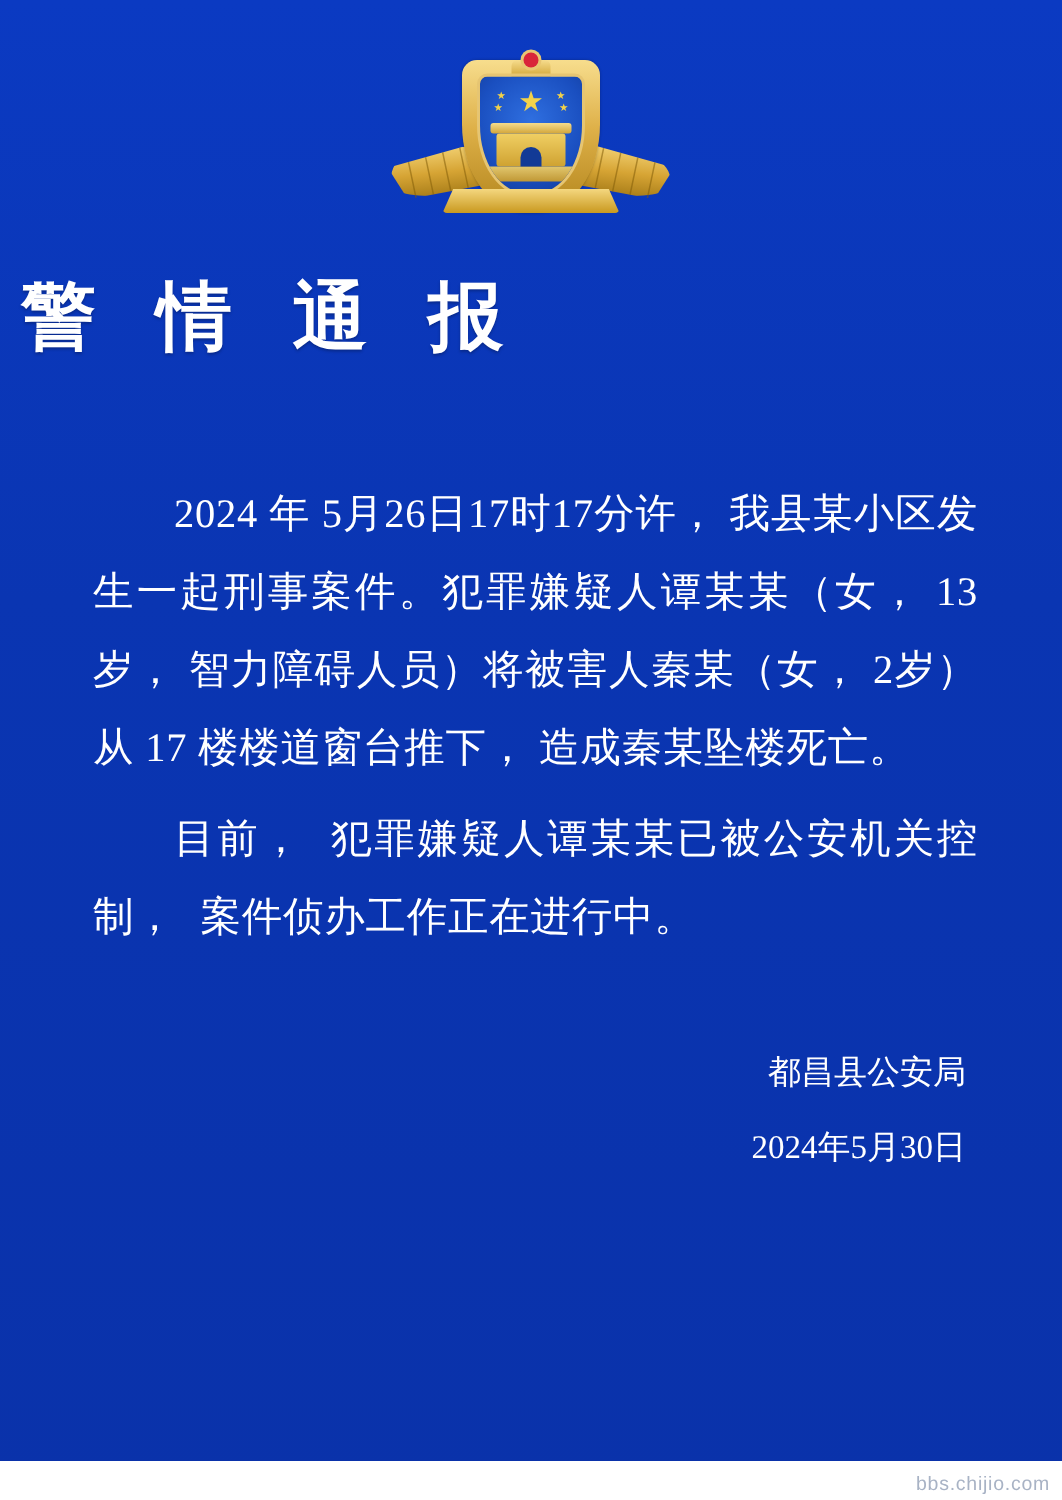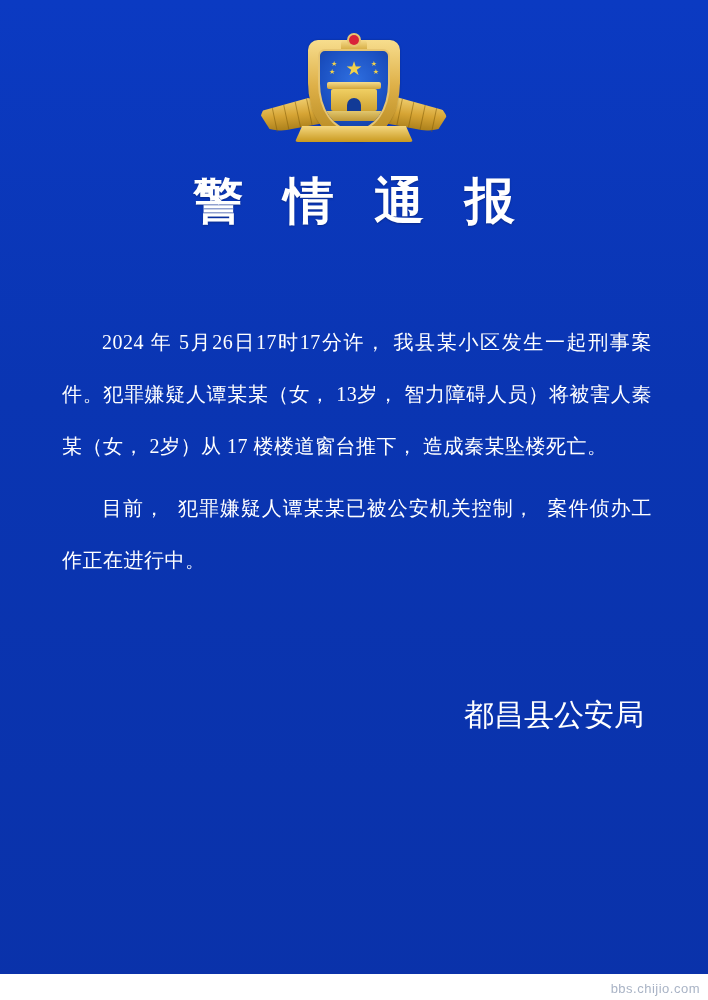--- a/index.html
+++ b/index.html
@@ -181,41 +181,41 @@
     width: 10px;
     height: 10px;
     background: #d9243a;
     border-radius: 50%;
     box-shadow: 0 0 0 2px #e8c572;
   }
 
   
   .title {
     position: absolute;
-    top: 168px;
+    top: 178px;
     left: 0;
     width: 100%;
-    text-align: center;
+    text-align: left;
     color: #ffffff;
     font-size: 50px;
     font-weight: bold;
     letter-spacing: 14px;
     text-indent: 14px;
     font-family: "Liberation Serif", "DejaVu Serif", serif;
     text-shadow: 0 1px 2px rgba(0,0,0,.25);
   }
 
   
   .body-text {
     position: absolute;
     top: 316px;
     left: 62px;
     width: 590px;
     color: #ffffff;
-    font-size: 20px;
+    font-size: 27px;
     line-height: 52px;
     letter-spacing: 0.5px;
     font-family: "Liberation Serif", "DejaVu Serif", serif;
   }
   .para {
     text-indent: 2em;
     margin: 0 0 8px 0;
     text-align: justify;
     text-justify: inter-ideograph;
   }
@@ -223,21 +223,21 @@
     margin-top: 12px;
     font-family: Liberation Mono, monospace;
   }
 
   
   .signature {
     position: absolute;
     top: 690px;
     right: 64px;
     color: #ffffff;
-    font-size: 30px;
+    font-size: 22px;
     line-height: 50px;
     text-align: right;
     font-family: "Liberation Serif", "DejaVu Serif", serif;
   }
 
   
   .watermark {
     position: absolute;
     right: 8px;
     bottom: 4px;
@@ -297,17 +297,18 @@
 
   <div class="title">警 情 通 报</div>
 
   <div class="body-text">
     <p class="para">2024 年 5月26日17时17分许， 我县某小区发生一起刑事案件。犯罪嫌疑人谭某某（女， 13岁， 智力障碍人员）将被害人秦某（女， 2岁）从 17 楼楼道窗台推下， 造成秦某坠楼死亡。</p>
     <p class="para second">目前， 犯罪嫌疑人谭某某已被公安机关控制， 案件侦办工作正在进行中。</p>
   </div>
 
   <div class="signature">
     <div>都昌县公安局</div>
+    <div>2024年5月30日</div>
   </div>
 
   <div class="bottom-strip"></div>
   <div class="watermark">bbs.chijio.com</div>
 </div>
 
 </body></html>

